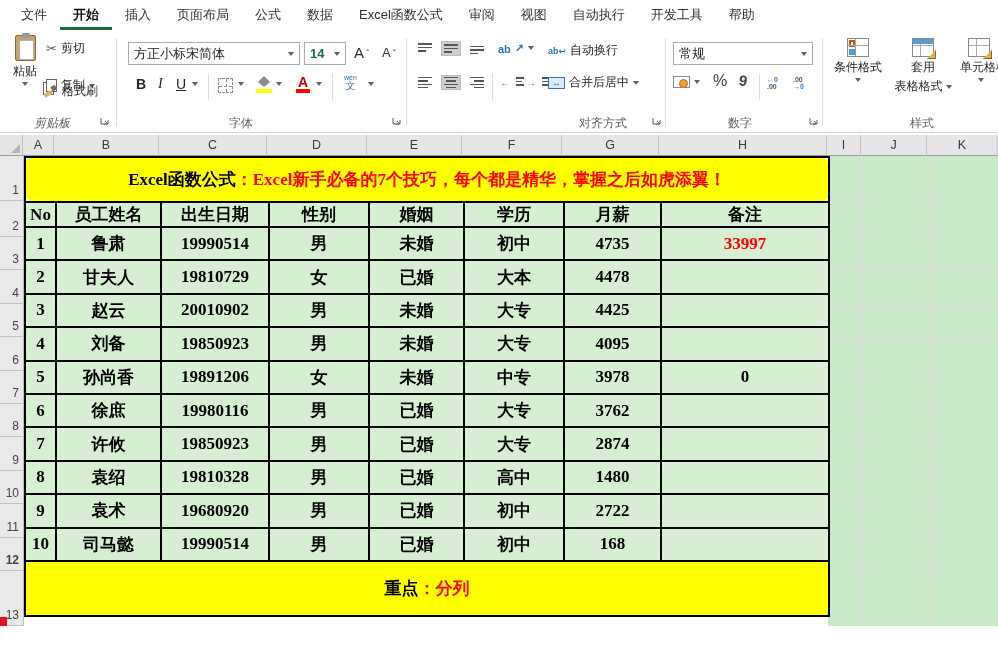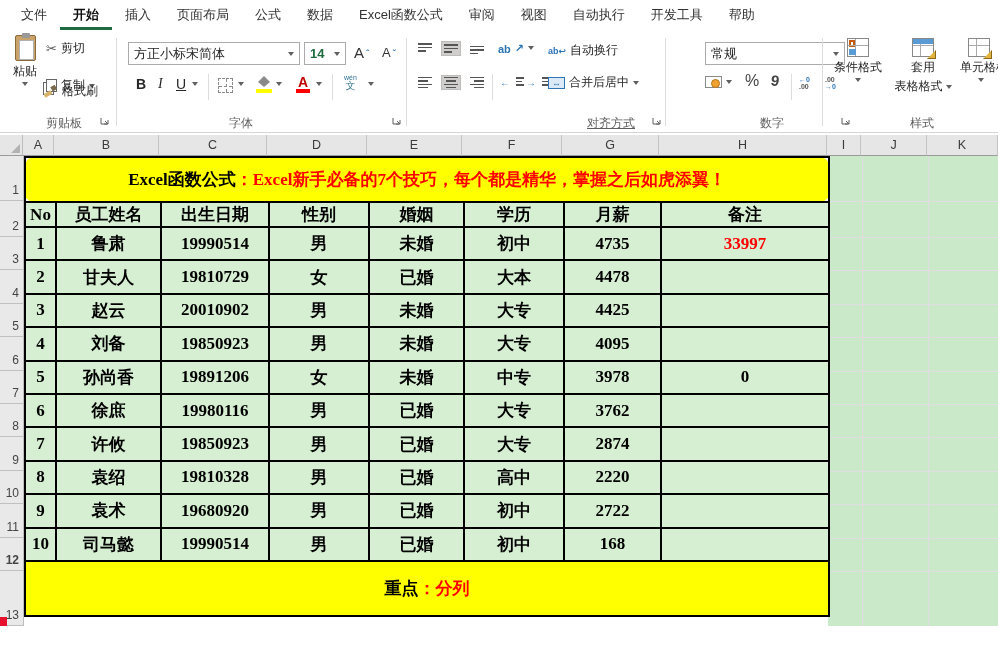--- a/index.html
+++ b/index.html
@@ -125,21 +125,21 @@
         <span>复制</span>
         <span class="caret"></span>
       </div>
       <div class="rbtn" style="left:44px;top:53px;">
         <svg width="14" height="13">
             <rect x="0" y="7" width="8" height="4" fill="#d8b36a" transform="rotate(-30 4 9)"></rect>
             <rect x="7" y="1" width="5" height="5" fill="#7a6a4f" transform="rotate(-30 9 3)"></rect>
           </svg>
         <span>格式刷</span>
       </div>
-      <div class="glabel" style="left:12px;width:104px;">剪贴板</div>
+      <div class="glabel" style="left:0;width:104px;font-style:italic;">剪贴板</div>
       <div class="launcher" style="left:100px;">
           <svg width="11" height="11">
             <path d="M1 1 v6 h6 M5 4 l3 3 M8 3 v4 h-4" stroke="#5f5f5f" fill="none" stroke-width="1"></path>
           </svg>
         </div>
     </div>
     <div class="gdiv" style="left:116px;"></div>
 
     <div class="rgroup" style="left:116px;width:290px;">
       <div class="combo" style="left:12px;top:12px;width:172px;height:23px;">
@@ -285,30 +285,30 @@
             <i></i>
             <i></i>
             <i></i>
           </span>
       </div>
       <div class="rbtn" style="left:142px;top:44px;">
         <span class="merge-ic">↔</span>
         <span>合并后居中</span>
         <span class="caret"></span>
       </div>
-      <div class="glabel" style="left:160px;width:90px;text-decoration:underline;">对齐方式</div>
+      <div class="glabel" style="left:152px;width:90px;">对齐方式</div>
       <div class="launcher" style="left:246px;">
           <svg width="11" height="11">
             <path d="M1 1 v6 h6 M5 4 l3 3 M8 3 v4 h-4" stroke="#5f5f5f" fill="none" stroke-width="1"></path>
           </svg>
         </div>
     </div>
     <div class="gdiv" style="left:665px;"></div>
 
-    <div class="rgroup" style="left:665px;width:157px;margin-left:32px;">
+    <div class="rgroup" style="left:665px;width:157px;">
       <div class="combo" style="left:8px;top:12px;width:140px;height:23px;">
         <span>常规</span>
           <span class="caret"></span>
       </div>
       <div class="rbtn" style="left:8px;top:46px;">
           <span class="acct-ic"></span>
           <span class="caret"></span>
         </div>
       <div class="rbtn" style="left:48px;top:42px;font-size:16px;color:#444;">
           <span>%</span>
@@ -518,21 +518,21 @@
               <td>2874</td>
               <td></td>
             </tr>
             <tr style="height: 33.4px;">
               <td>8</td>
               <td>袁绍</td>
               <td>19810328</td>
               <td>男</td>
               <td>已婚</td>
               <td>高中</td>
-              <td>2220</td>
+              <td>1480</td>
               <td></td>
             </tr>
             <tr style="height: 33.4px;">
               <td>9</td>
               <td>袁术</td>
               <td>19680920</td>
               <td>男</td>
               <td>已婚</td>
               <td>初中</td>
               <td>2722</td>

